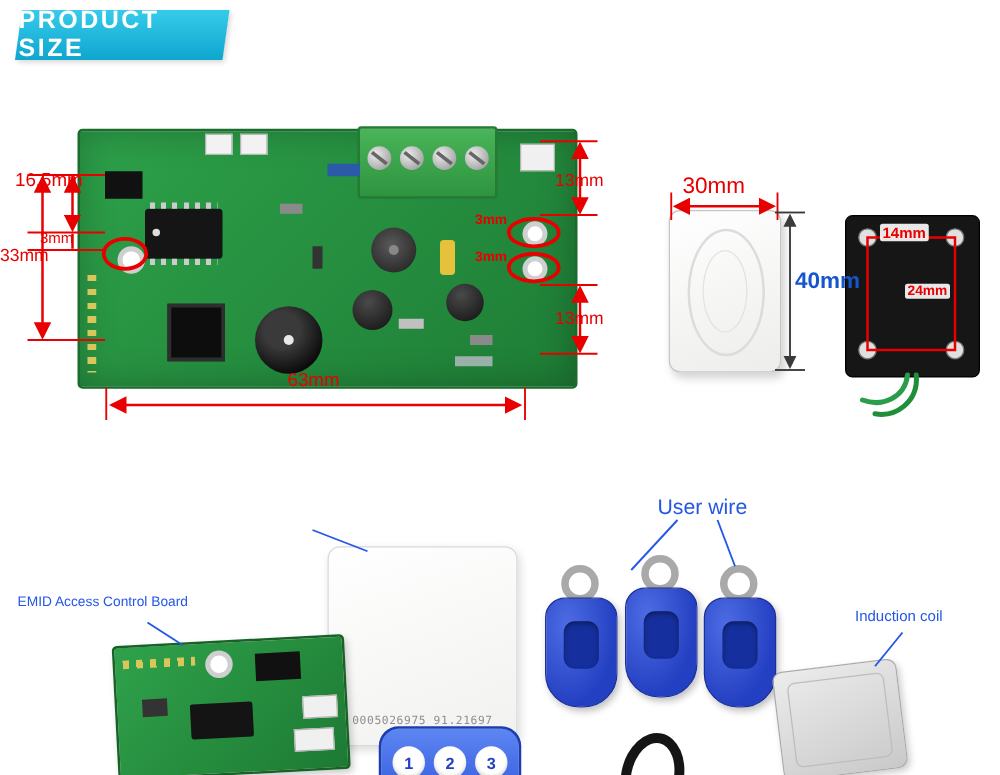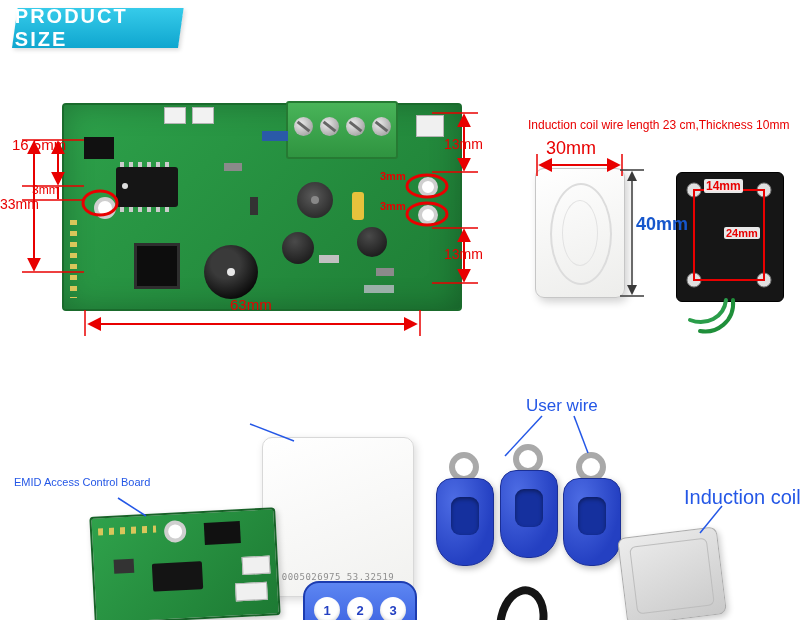--- a/index.html
+++ b/index.html
@@ -137,21 +137,21 @@
   .l-3B{left:380px;top:200px;font-size:11px;font-weight:bold;}
   .l-63{left:230px;top:296px;font-size:15px;}
   .l-note{left:528px;top:118px;width:268px;font-size:12px;white-space:normal;}
   .l-30{left:546px;top:138px;font-size:18px;font-weight:normal;}
   .l-40{left:636px;top:214px;font-size:18px;font-weight:bold;color:#1556cc;}
   .l-14{left:704px;top:179px;font-size:12px;font-weight:bold;background:rgba(255,255,255,.9);padding:0 2px;border-radius:2px;}
   .l-24{left:724px;top:227px;font-size:11px;font-weight:bold;background:rgba(255,255,255,.9);padding:0 2px;border-radius:2px;}
   .l-mgmt{left:170px;top:406px;font-size:17px;}
   .l-user{left:526px;top:396px;font-size:17px;}
   .l-emid{left:14px;top:476px;font-size:11px;}
-  .l-ind{left:684px;top:486px;font-size:20px;}
+  .l-ind{left:684px;top:486px;font-size:12px;}
 </style>
 </head>
 <body>
 
 <div class="canvas">
 
   <div class="badge">
     <span>PRODUCT SIZE</span>
   </div>
 
@@ -187,21 +187,21 @@
   </div>
 
   <div class="coil">
     <div class="oval1"></div>
     <div class="oval2"></div>
   </div>
 
   <div class="module"></div>
 
   <div class="card">
-    <div class="card-num">0005026975 53.32519</div>
+    <div class="card-num">0005026975 91.21697</div>
   </div>
 
   <div class="fob fob1">
     <div class="ring"></div>
     <div class="fbody">
         <div class="finner"></div>
       </div>
   </div>
   <div class="fob fob2">
     <div class="ring"></div>
@@ -315,21 +315,20 @@
 
   <div class="lbl red l-165">16.5mm</div>
   <div class="lbl red l-3L">3mm</div>
   <div class="lbl red l-33">33mm</div>
   <div class="lbl red l-13T">13mm</div>
   <div class="lbl red l-13B">13mm</div>
   <div class="lbl red l-3T">3mm</div>
   <div class="lbl red l-3B">3mm</div>
   <div class="lbl red l-63">63mm</div>
 
-  <div class="lbl red l-note">Induction coil wire length 23 cm,Thickness 10mm</div>
   <div class="lbl red l-30">30mm</div>
   <div class="lbl l-40">40mm</div>
   <div class="lbl red l-14">14mm</div>
   <div class="lbl red l-24">24mm</div>
 
   <div class="lbl blue l-user">User wire</div>
   <div class="lbl blue l-emid">EMID Access Control Board</div>
   <div class="lbl blue l-ind">Induction coil</div>
 
 </div>

